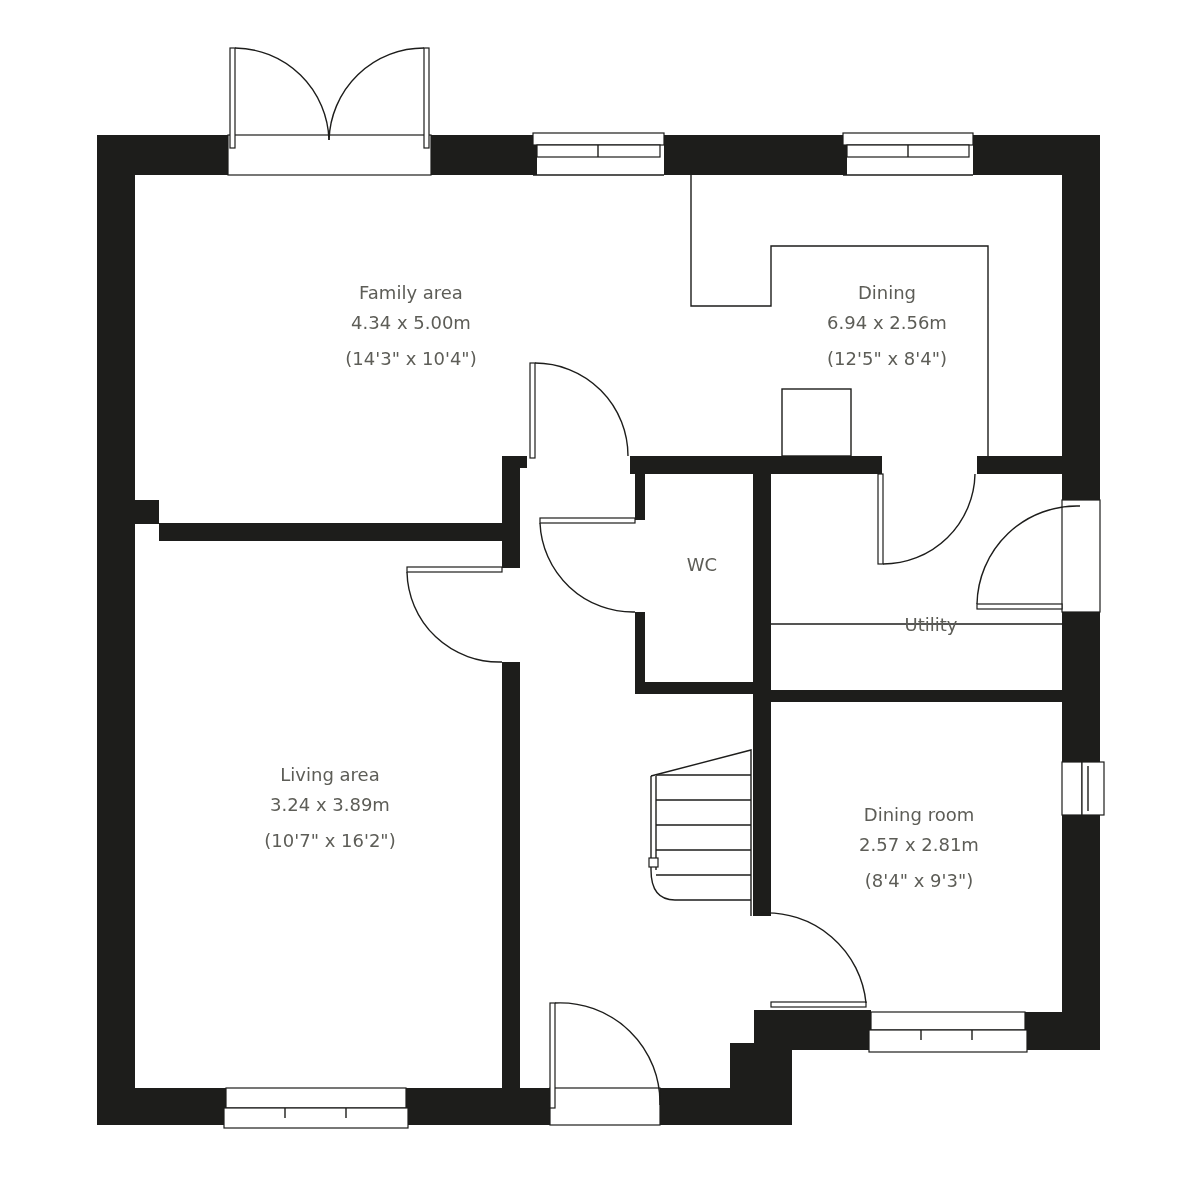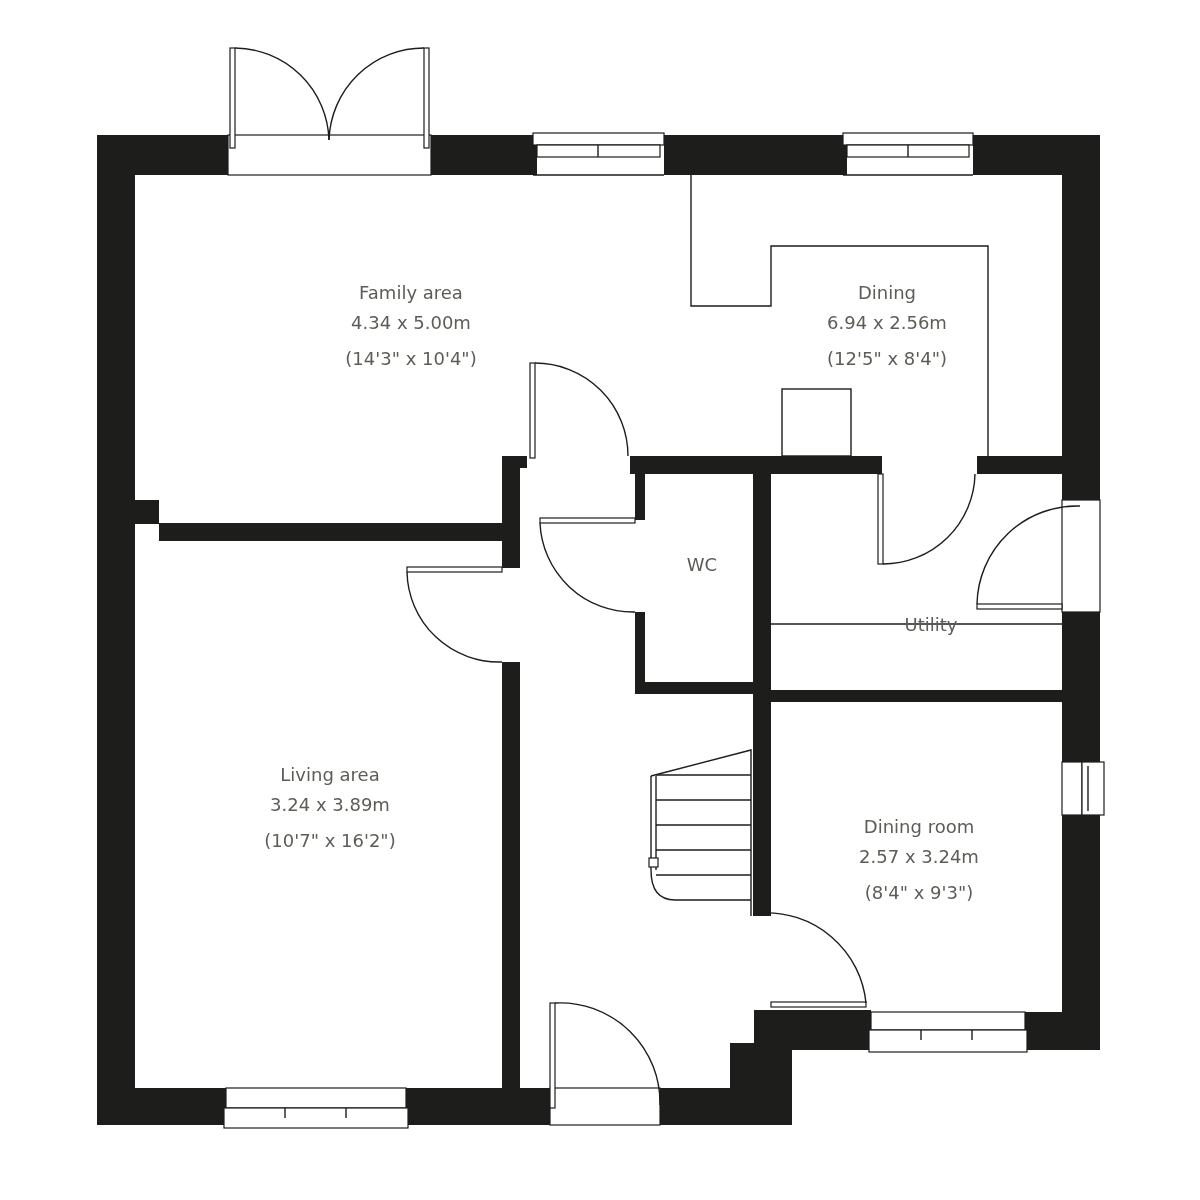--- a/index.html
+++ b/index.html
@@ -161,17 +161,17 @@
 <div class="lbl" style="left:931px; top:574px;margin-top:36px;">
   <div>Utility</div>
 </div>
 
 <div class="lbl" style="left:330px; top:760px;">
   <div>Living area</div>
   <div>3.24 x 3.89m</div>
   <div class="dim2">(10'7" x 16'2")</div>
 </div>
 
-<div class="lbl" style="left:919px; top:800px;margin-top:12px;">
+<div class="lbl" style="left:919px; top:800px;">
   <div>Dining room</div>
-  <div>2.57 x 3.24m</div>
+  <div>2.57 x 2.81m</div>
   <div class="dim2">(8'4" x 9'3")</div>
 </div>
 
 </body></html>

